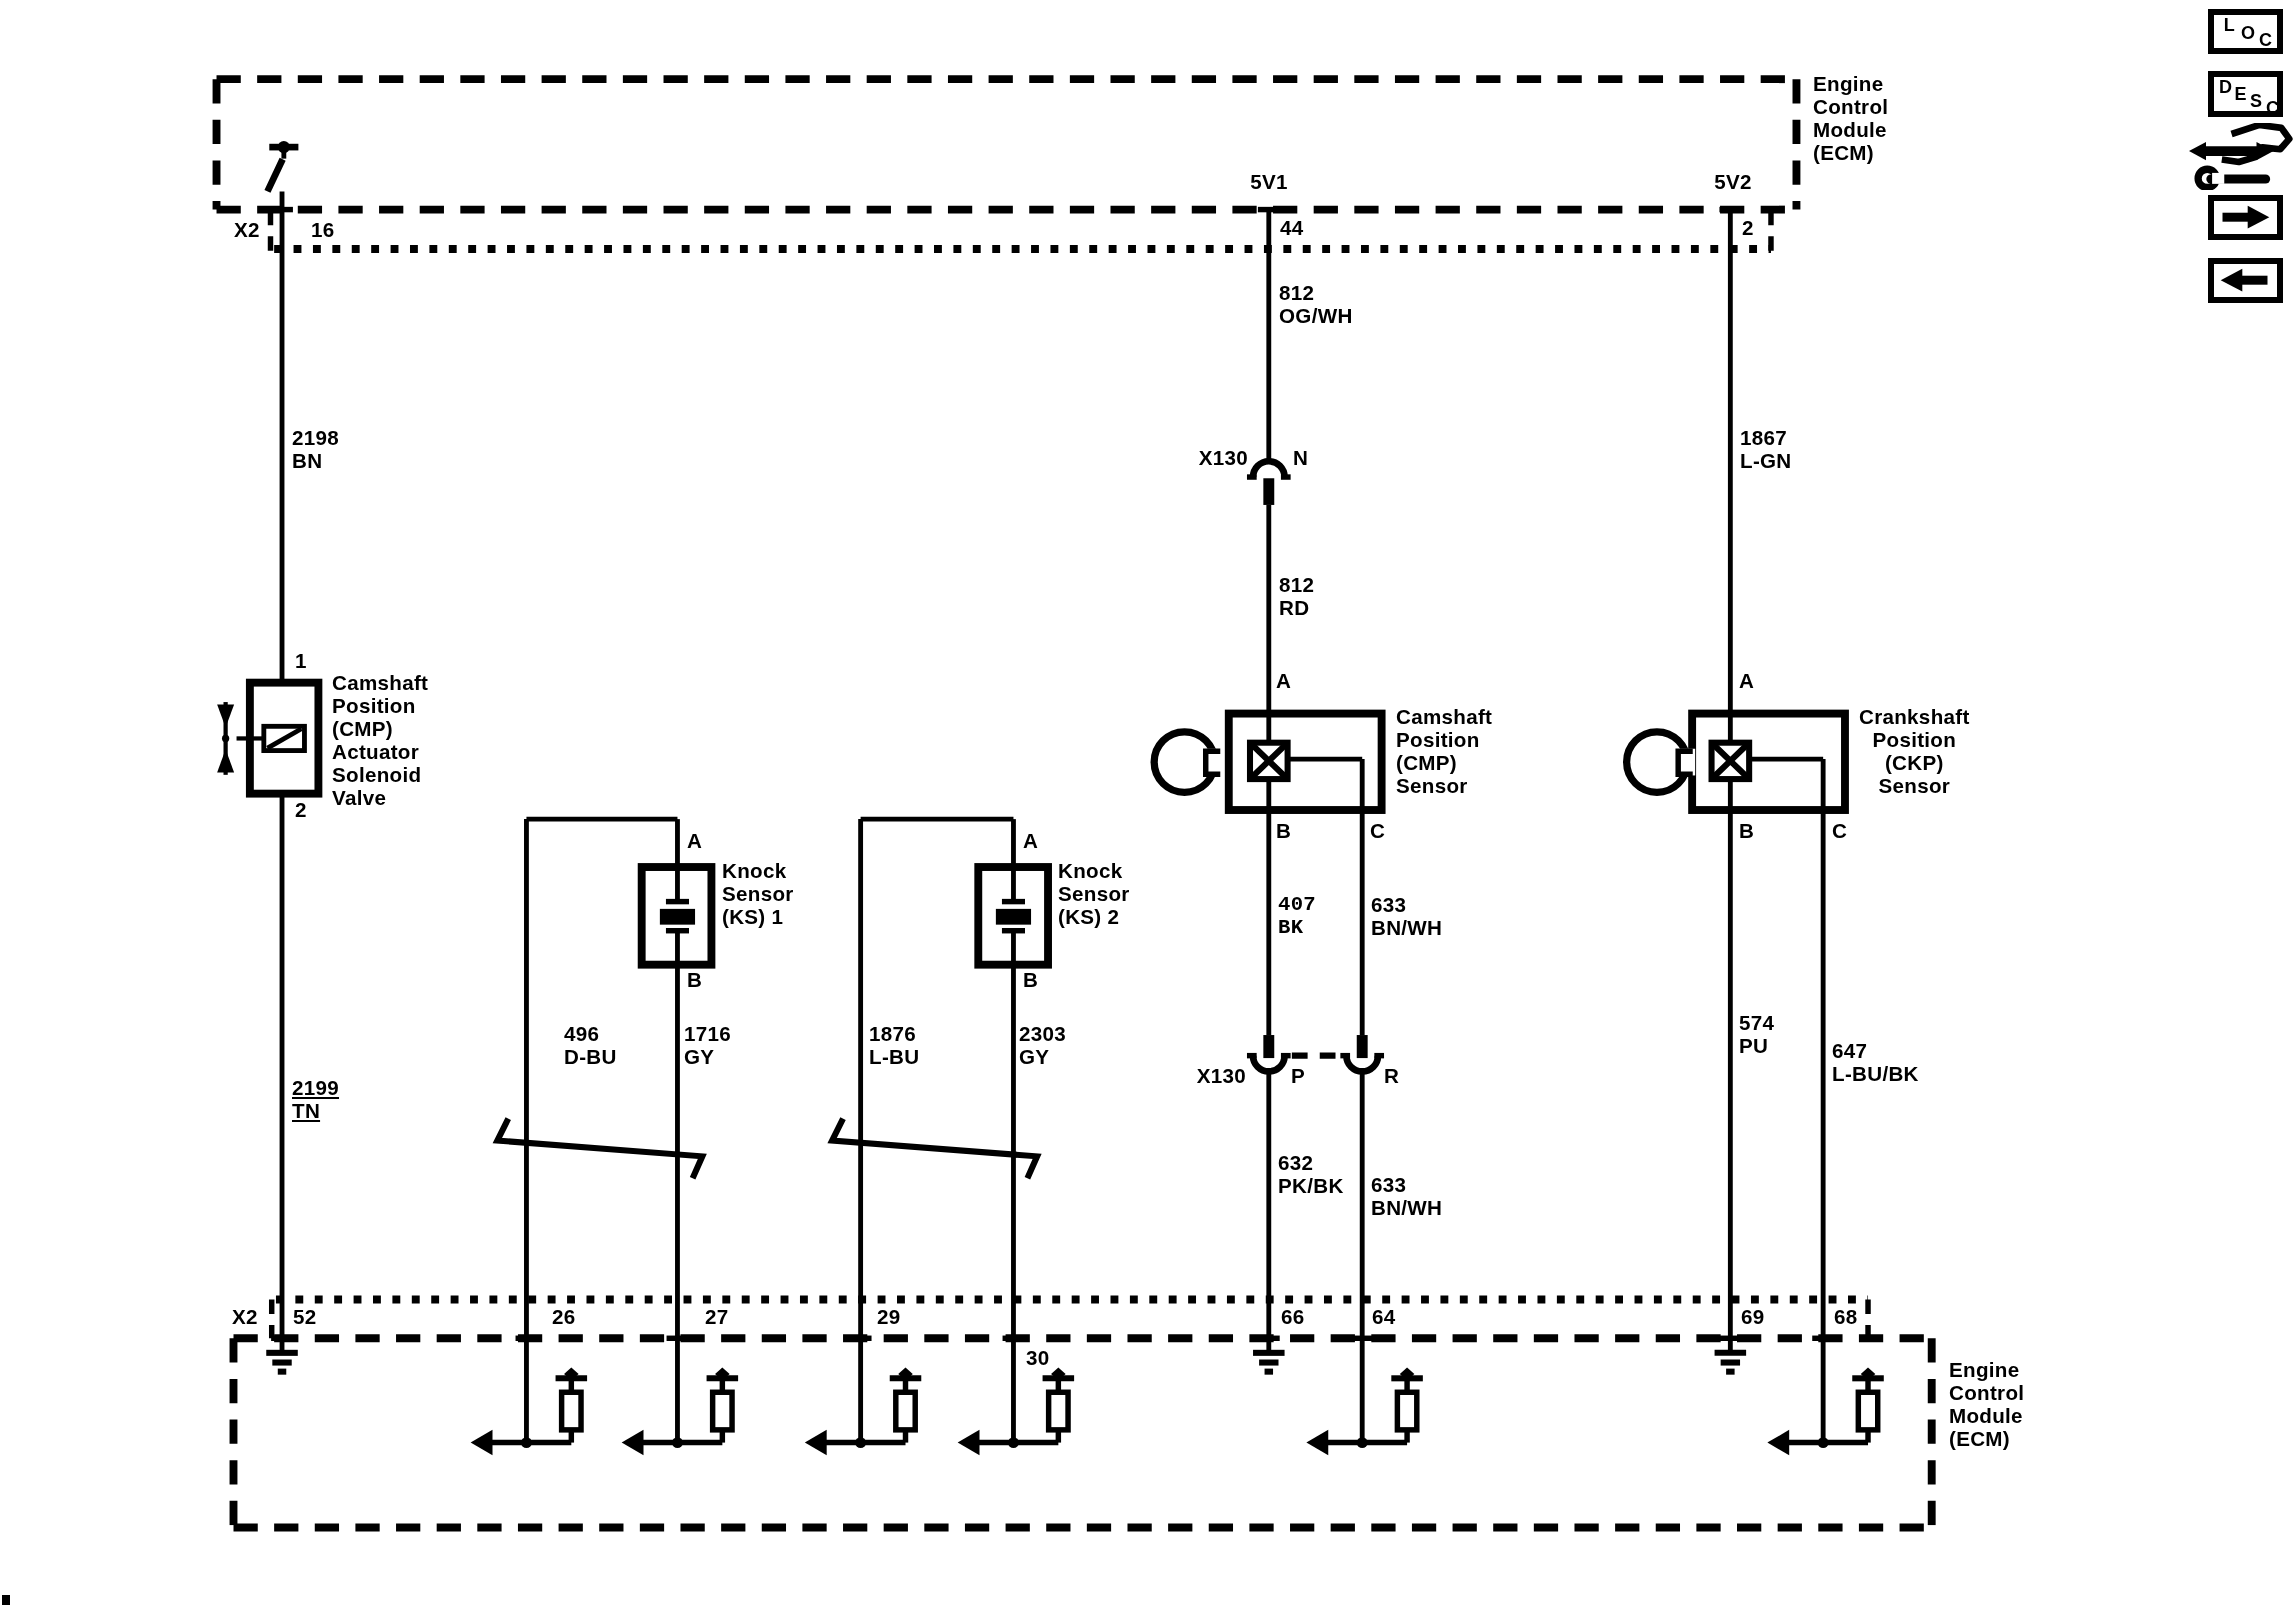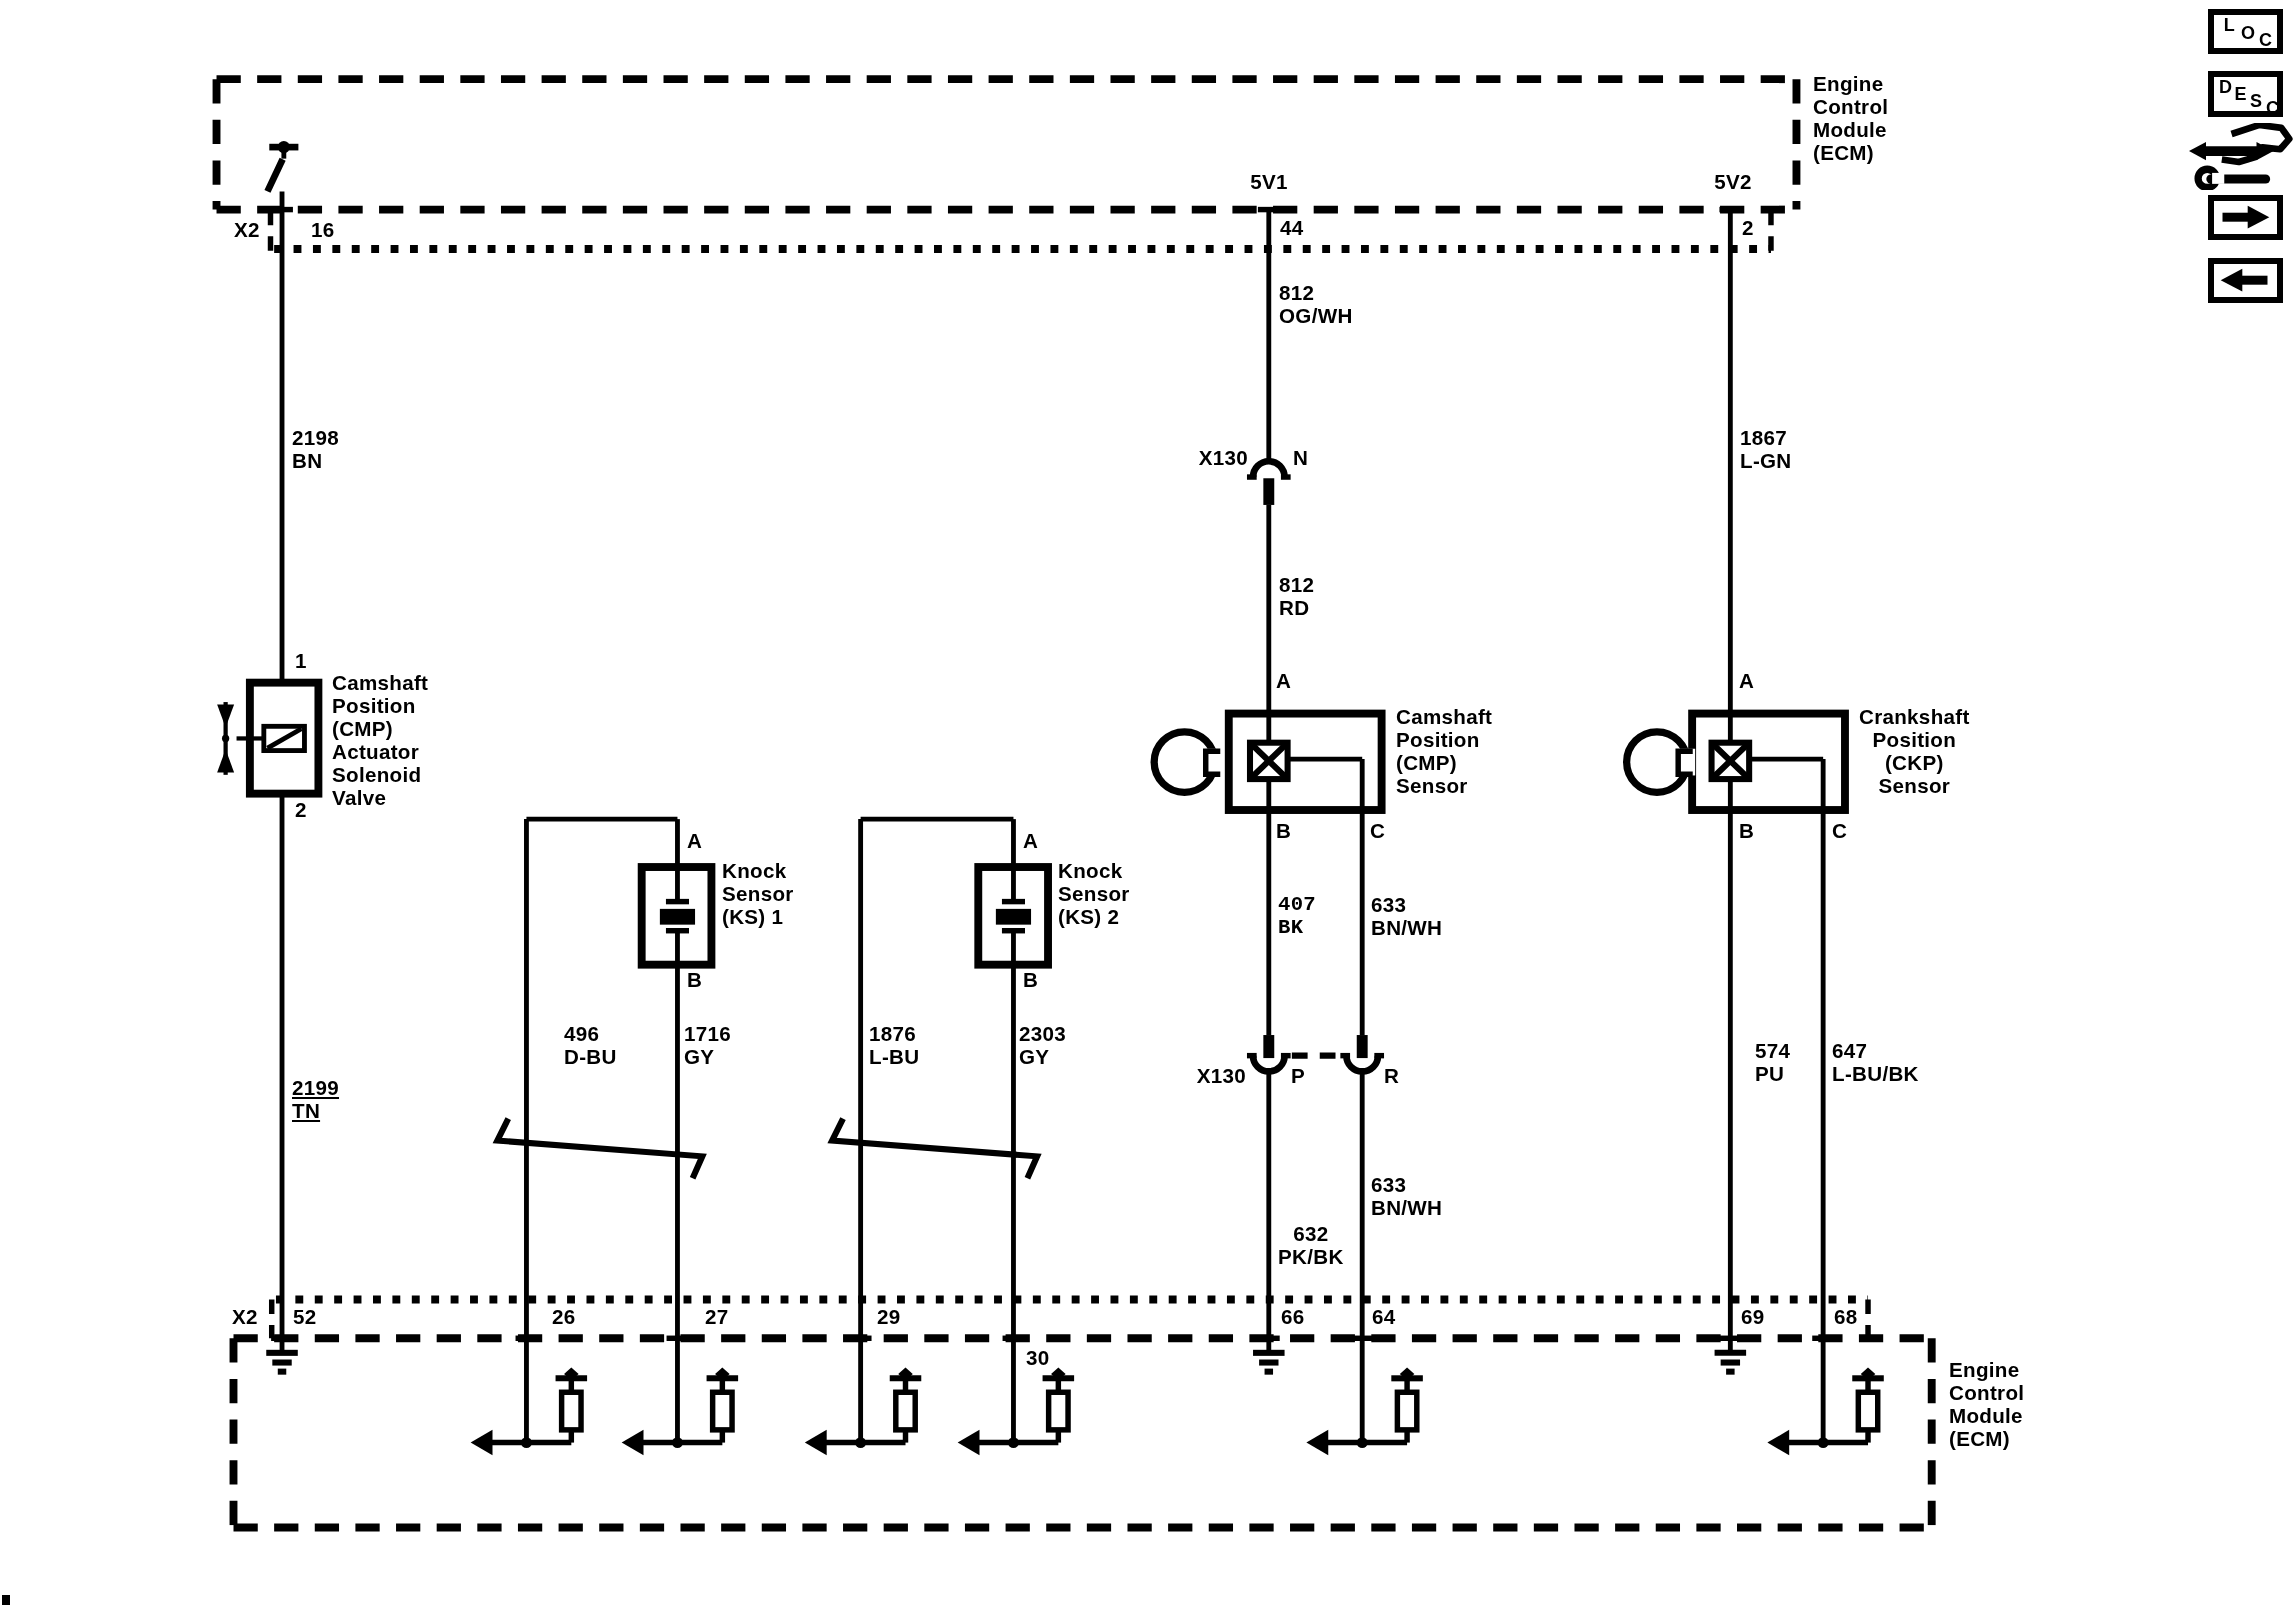--- a/index.html
+++ b/index.html
@@ -306,37 +306,37 @@
   <div class="lbl" style="left:1276px;top:819px;">B</div>
   <div class="lbl" style="left:1370px;top:819px;">C</div>
   <div class="lbl" style="left:1278px;top:893px;font-family:Liberation Mono, monospace;">407
 BK</div>
   <div class="lbl" style="left:1371px;top:893px;">633
 BN/WH</div>
 
   <div class="lbl ra" style="left:1246px;top:1064px;">X130</div>
   <div class="lbl" style="left:1291px;top:1064px;">P</div>
   <div class="lbl" style="left:1384px;top:1064px;">R</div>
-  <div class="lbl" style="left:1278px;top:1222px;text-align:center;">632
+  <div class="lbl" style="left:1278px;top:1151px;">632
 PK/BK</div>
   <div class="lbl" style="left:1371px;top:1173px;">633
 BN/WH</div>
   <div class="lbl" style="left:1281px;top:1305px;">66</div>
   <div class="lbl" style="left:1372px;top:1305px;">64</div>
 
   <div class="lbl" style="left:1740px;top:426px;">1867
 L-GN</div>
   <div class="lbl" style="left:1739px;top:669px;">A</div>
   <div class="lbl" style="left:1859px;top:705px;text-align:center;">Crankshaft
 Position
 (CKP)
 Sensor</div>
   <div class="lbl" style="left:1739px;top:819px;">B</div>
   <div class="lbl" style="left:1832px;top:819px;">C</div>
-  <div class="lbl" style="left:1739px;top:1039px;margin-left:16px;">574
+  <div class="lbl" style="left:1739px;top:1011px;">574
 PU</div>
   <div class="lbl" style="left:1832px;top:1039px;">647
 L-BU/BK</div>
   <div class="lbl" style="left:1741px;top:1305px;">69</div>
   <div class="lbl" style="left:1834px;top:1305px;">68</div>
 
   <div class="lbl" style="left:687px;top:829px;">A</div>
   <div class="lbl" style="left:722px;top:859px;">Knock
 Sensor
 (KS) 1</div>

